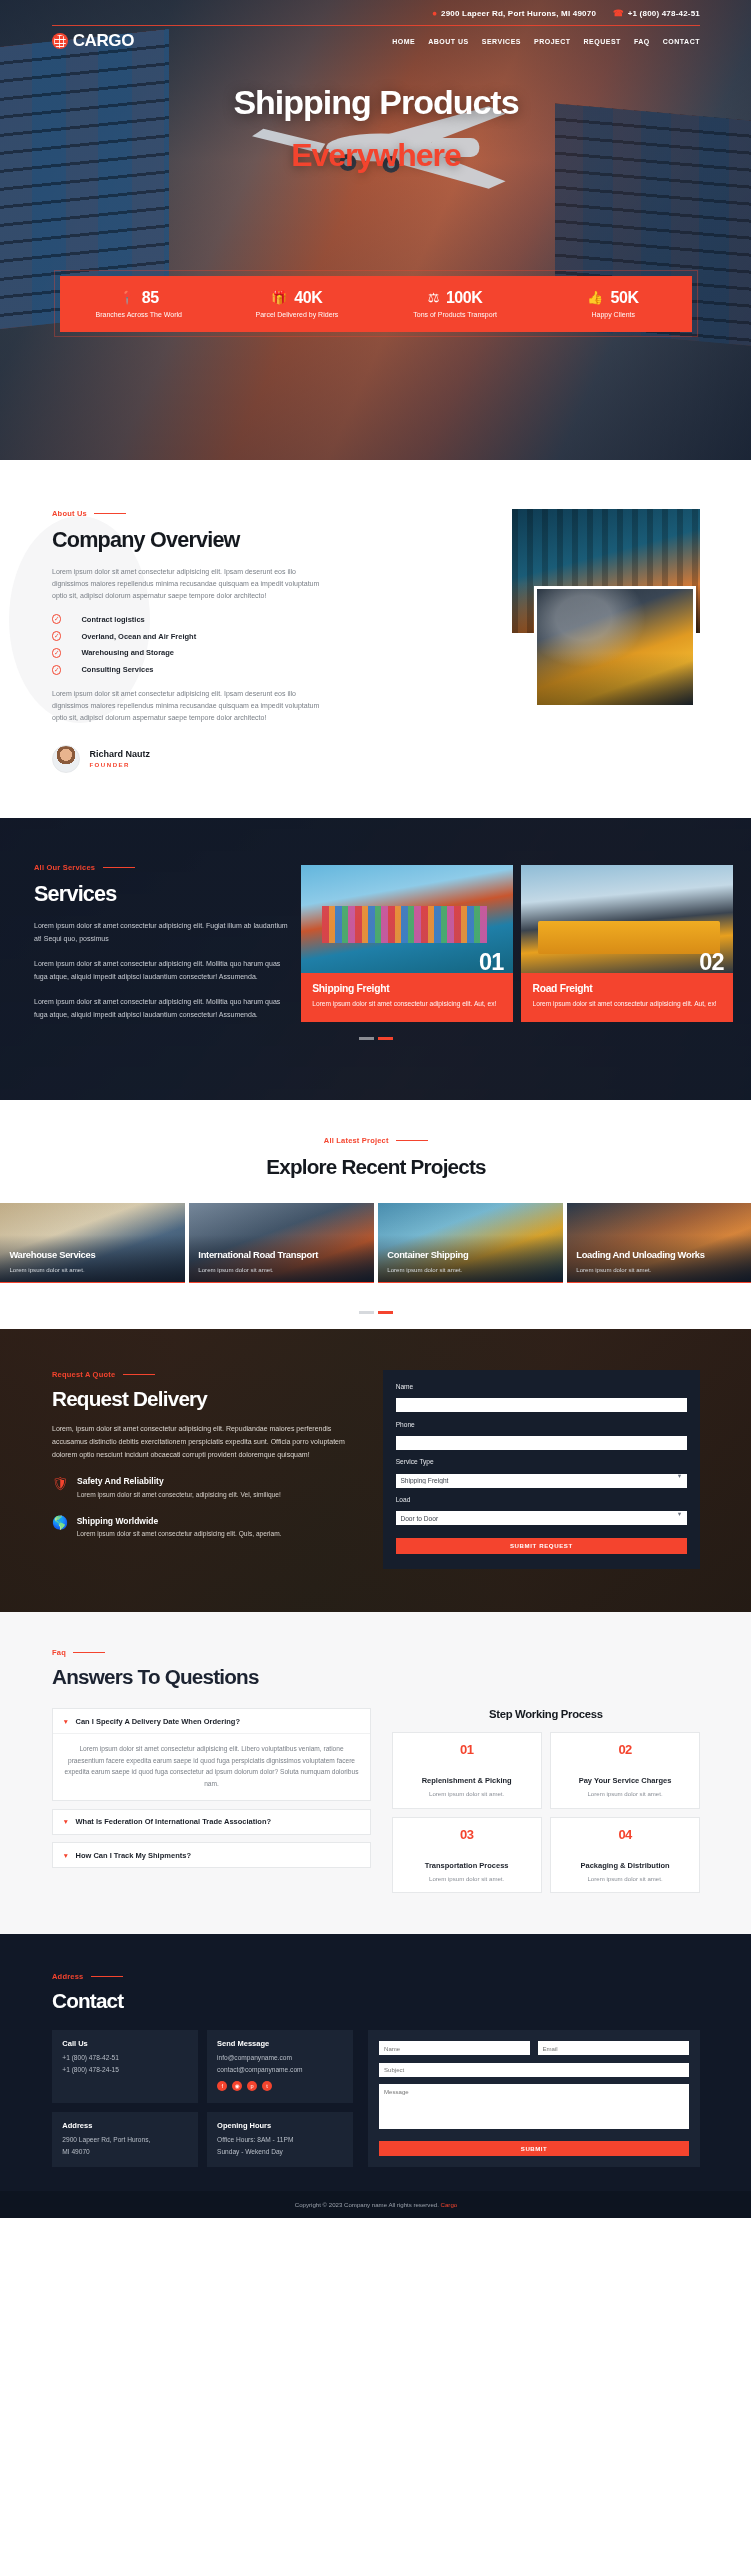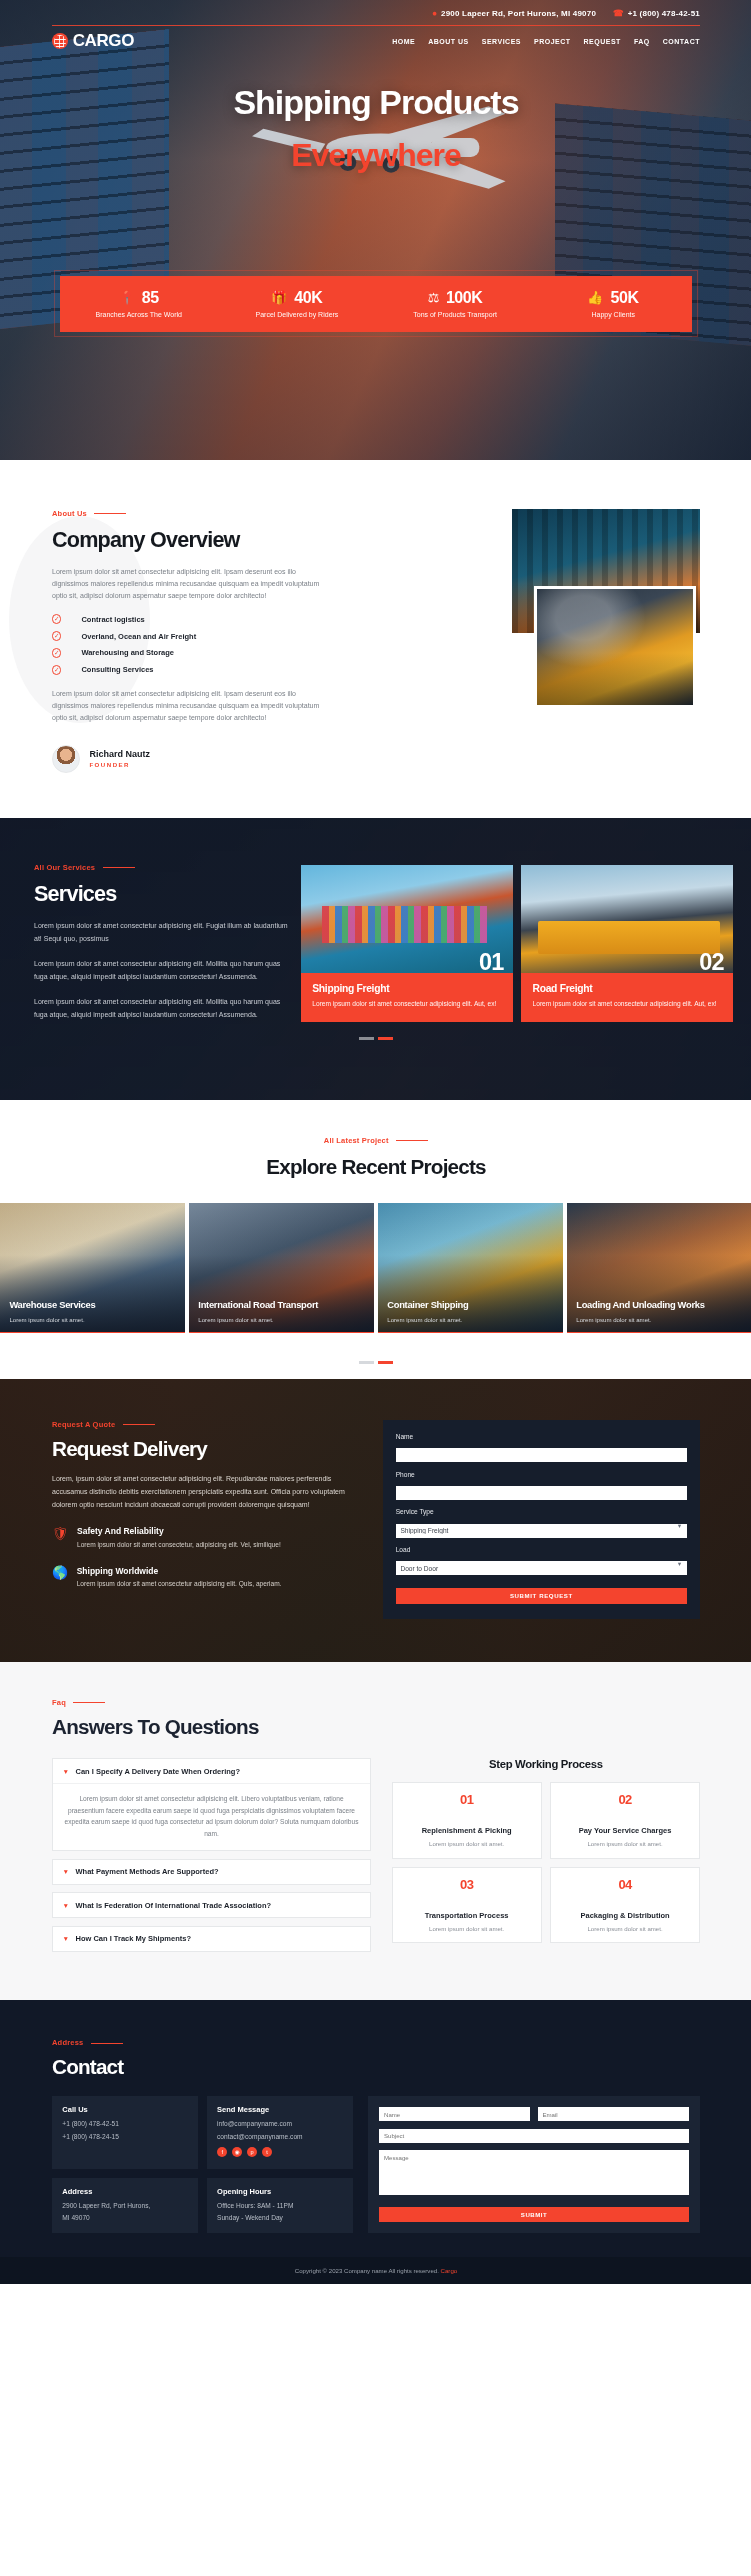--- a/index.html
+++ b/index.html
@@ -221,21 +221,21 @@
   .dots { display: flex; gap: 4.7px; justify-content: center; margin-top: 15px; }
   .dot { width: 15px; height: 2.8px; background: rgba(255,255,255,.5); }
   .dot.on { background: #f4442e; }
 
   
   .projects { background: #fff; padding: 36px 0 0; text-align: center; }
   .eyebrow.center { justify-content: center; }
   .projects .sec-title { font-size: 20.7px; margin-top: 9.4px; margin-bottom: 24.4px; }
   .proj-row { display: flex; gap: 3.8px; padding: 0 0; }
   .proj {
-    flex: 1; position: relative; height: 130px; overflow: hidden;
+    flex: 1; position: relative; height: 80px; overflow: hidden;
   }
   .proj.p1 { background: linear-gradient(160deg, #c9b48c 0%, #e0d3b4 35%, #4f6b86 62%, #2d4256 100%); }
   .proj.p2 { background: linear-gradient(160deg, #7b8da0 0%, #45586c 40%, #c25a2c 70%, #1e2a38 100%); }
   .proj.p3 { background: linear-gradient(160deg, #4c93b5 0%, #7bbfd8 32%, #e0a92c 62%, #1c4f68 100%); }
   .proj.p4 { background: linear-gradient(160deg, #2a3a4c 0%, #a5643a 40%, #e08a3c 62%, #18222e 100%); }
   .proj::after {
     content: ""; position: absolute; inset: 0;
     background: linear-gradient(to bottom, rgba(15,22,35,.05) 40%, rgba(15,22,35,.88));
   }
   .proj-cap {
@@ -629,26 +629,20 @@
         <div class="acc">
           <div class="acc-head">
             <span class="caret">▼</span>
             <span>Can I Specify A Delivery Date When Ordering?</span>
           </div>
           <div class="acc-body">Lorem ipsum dolor sit amet consectetur adipisicing elit. Libero voluptatibus veniam, ratione praesentium facere expedita earum saepe id quod fuga perspiciatis dignissimos voluptatem facere expedita earum saepe id quod fuga consectetur ad ipsum dolorum dolor? Soluta numquam doloribus nam.</div>
         </div>
         <div class="acc">
           <div class="acc-head">
             <span class="caret">▼</span>
-            <span>What Payment Methods Are Supported?</span>
-          </div>
-        </div>
-        <div class="acc">
-          <div class="acc-head">
-            <span class="caret">▼</span>
             <span>What Is Federation Of International Trade Association?</span>
           </div>
         </div>
         <div class="acc">
           <div class="acc-head">
             <span class="caret">▼</span>
             <span>How Can I Track My Shipments?</span>
           </div>
         </div>
       </div>

